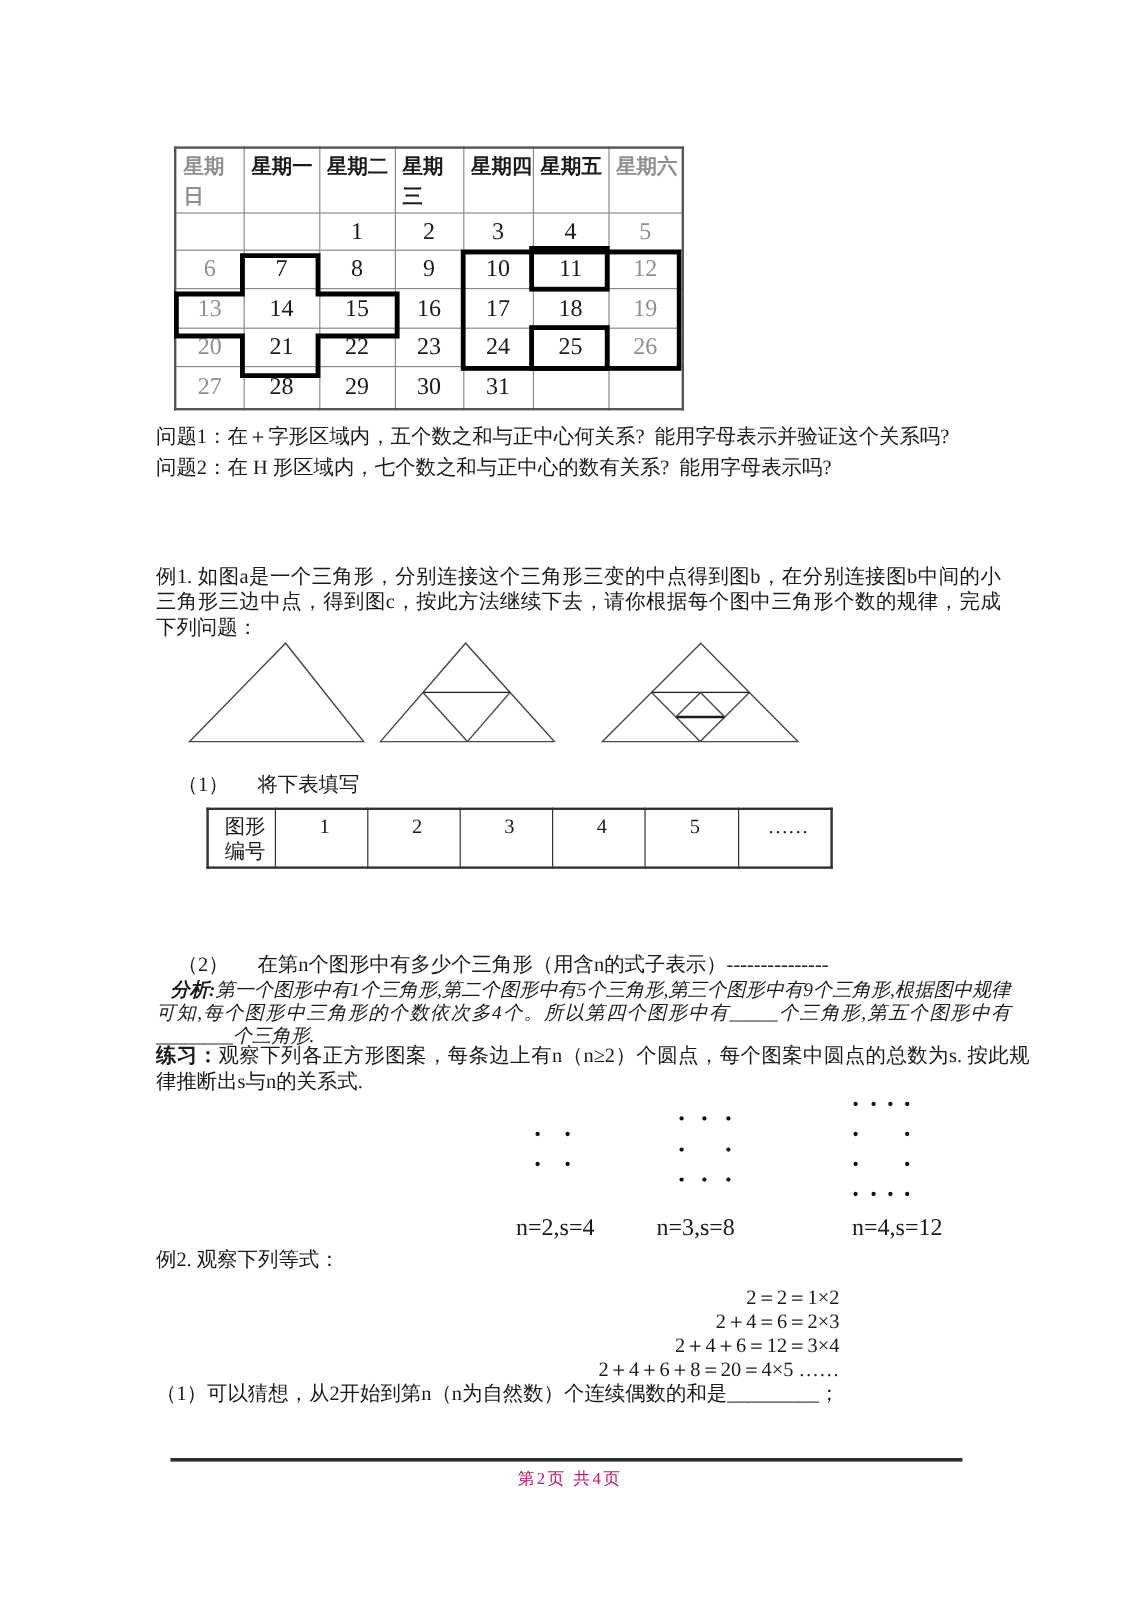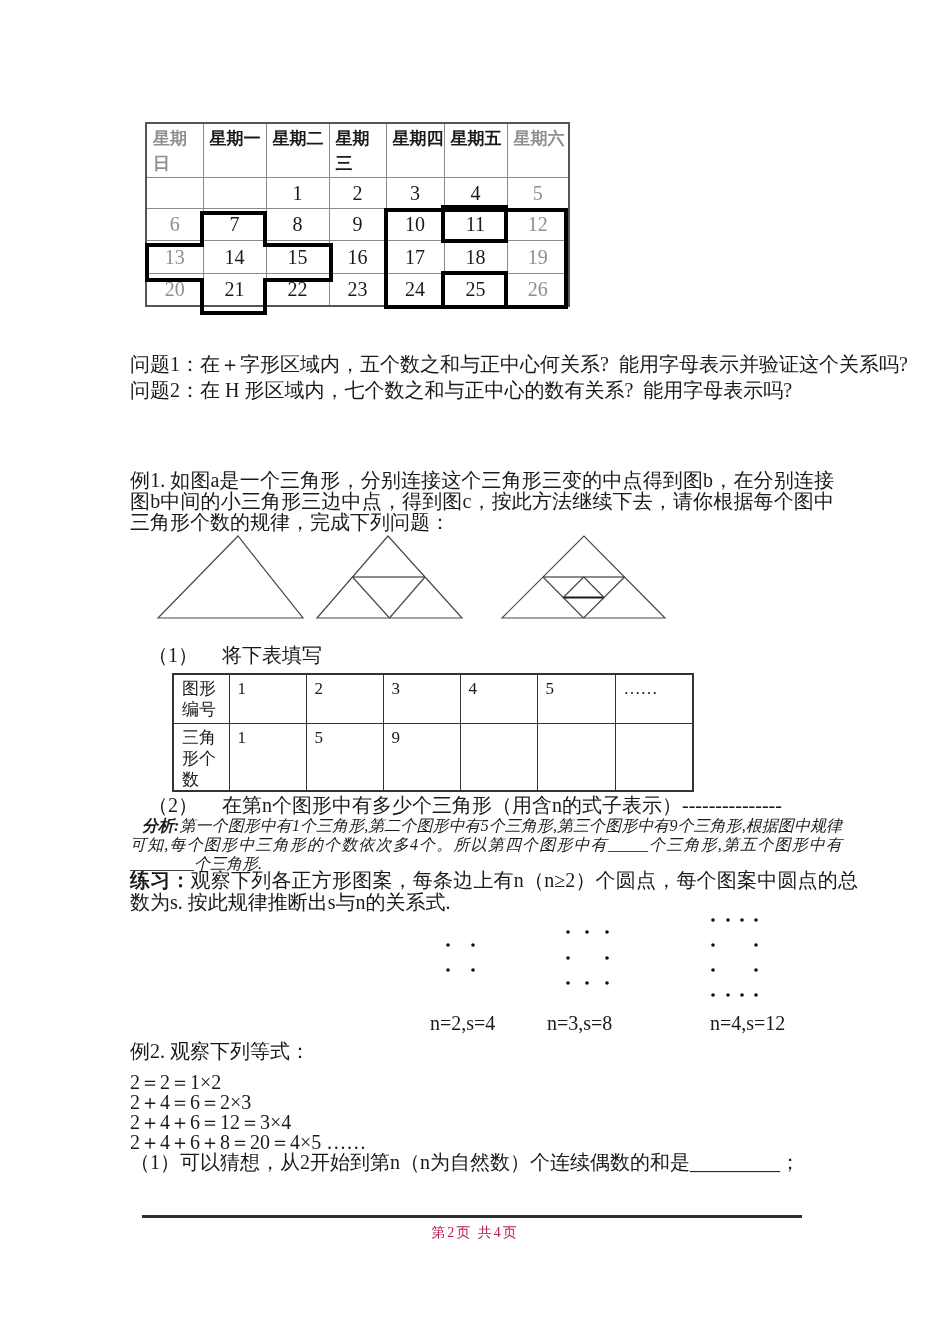--- a/index.html
+++ b/index.html
@@ -19,40 +19,40 @@
   }
   table.cal{border:2px solid #555;}
   table.cal tr.hd td{
     font-size:17px;font-weight:bold;text-align:left;vertical-align:top;
     padding:3px 0 0 6px;line-height:1.45;height:50px;
   }
   .muted{color:#8f8f8f;}
   .cal-overlay{left:0;top:0;pointer-events:none;}
 
   
-  .t17{font-size:20px;}
+  .t17{font-size:17px;}
   .pre{white-space:pre-wrap;}
   .q-block{left:130px;top:351px;width:790px;line-height:26px;}
   .q-block p{margin:0;}
   .ex1-block{left:130px;top:470px;width:704px;line-height:21px;text-align:justify;}
   .sub-line{left:148px;top:642px;}
   .sub2-line{left:148px;top:792px;}
   .analysis{left:130px;top:816px;width:712px;font-size:16px;line-height:19px;font-style:italic;text-align:justify;}
   .analysis b{font-style:italic;margin-left:12px;}
   .practice{left:130px;top:869px;width:728px;line-height:22px;text-align:justify;}
   .dot-label{font-size:20px;top:1012px;}
   .ex2-title{left:130px;top:1038px;}
-  .eq-block{left:130px;top:1072px;line-height:20px;}
+  .eq-block{left:130px;top:1072px;line-height:20px;text-align:right;}
   .eq-block div{white-space:pre-wrap;}
   .rule{left:142px;top:1215px;width:660px;height:3px;background:#2e2e2e;}
   .footer{left:0;top:1224px;width:950px;text-align:center;font-size:14px;letter-spacing:2px;color:#be185d;}
 
   table.fill{border-collapse:collapse;table-layout:fixed;width:520px;border:2px solid #333;}
   table.fill td{
-    border:1px solid #333;font-size:17px;text-align:left;vertical-align:top;
+    border:1px solid #333;font-size:17px;text-align:center;vertical-align:top;
     padding:3px 2px 0 8px;line-height:21px;overflow:hidden;
   }
   svg{display:block;}
 </style>
 </head>
 <body>
 
 <div class="abs cal-wrap">
   <table class="cal">
     <colgroup>
@@ -103,20 +103,29 @@
     </tr>
     <tr style="height:32px">
       <td class="muted">20</td>
       <td>21</td>
       <td>22</td>
       <td>23</td>
       <td>24</td>
       <td>25</td>
       <td class="muted">26</td>
     </tr>
+    <tr style="height:35px">
+      <td class="muted">27</td>
+      <td>28</td>
+      <td>29</td>
+      <td>30</td>
+      <td>31</td>
+      <td></td>
+      <td class="muted"></td>
+    </tr>
   </tbody>
     </table>
   <svg class="abs cal-overlay" width="423" height="218" viewBox="0 0 423 218">
     <path d="M 57,91 L 120,91 L 120,123 L 186,123 L 186,158 L 120,158 L 120,191 L 57,191 L 57,158 L 2,158 L 2,123 L 57,123 Z" fill="none" stroke="#000" stroke-width="4"></path>
     <rect x="241" y="88" width="180" height="97" fill="none" stroke="#000" stroke-width="4"></rect>
     <rect x="298" y="85" width="63" height="34" fill="none" stroke="#000" stroke-width="4"></rect>
     <rect x="298" y="151" width="63" height="34" fill="none" stroke="#000" stroke-width="4"></rect>
   </svg>
 </div>
 
@@ -164,29 +173,20 @@
     <tbody>
         <tr style="height:49px">
       <td>图形编号</td>
       <td>1</td>
       <td>2</td>
       <td>3</td>
       <td>4</td>
       <td>5</td>
       <td>……</td>
     </tr>
-    <tr style="height:68px">
-      <td>三角形个数</td>
-      <td>1</td>
-      <td>5</td>
-      <td>9</td>
-      <td></td>
-      <td></td>
-      <td></td>
-    </tr>
   </tbody>
     </table>
 </div>
 
 <div class="abs sub2-line t17 pre"><span>（2）</span><span style="display:inline-block;width:24px"></span><span>在第n个图形中有多少个三角形（用含n的式子表示）---------------</span></div>
 
 <div class="abs analysis"><b>分析:</b><span>第一个图形中有1个三角形,第二个图形中有5个三角形,第三个图形中有9个三角形,根据图中规律可知,每个图形中三角形的个数依次多4个。所以第四个图形中有_____个三角形,第五个图形中有________个三角形.</span></div>
 
 <div class="abs practice t17"><b>练习：</b><span>观察下列各正方形图案，每条边上有n（n≥2）个圆点，每个图案中圆点的总数为s. 按此规律推断出s与n的关系式.</span></div>
 

